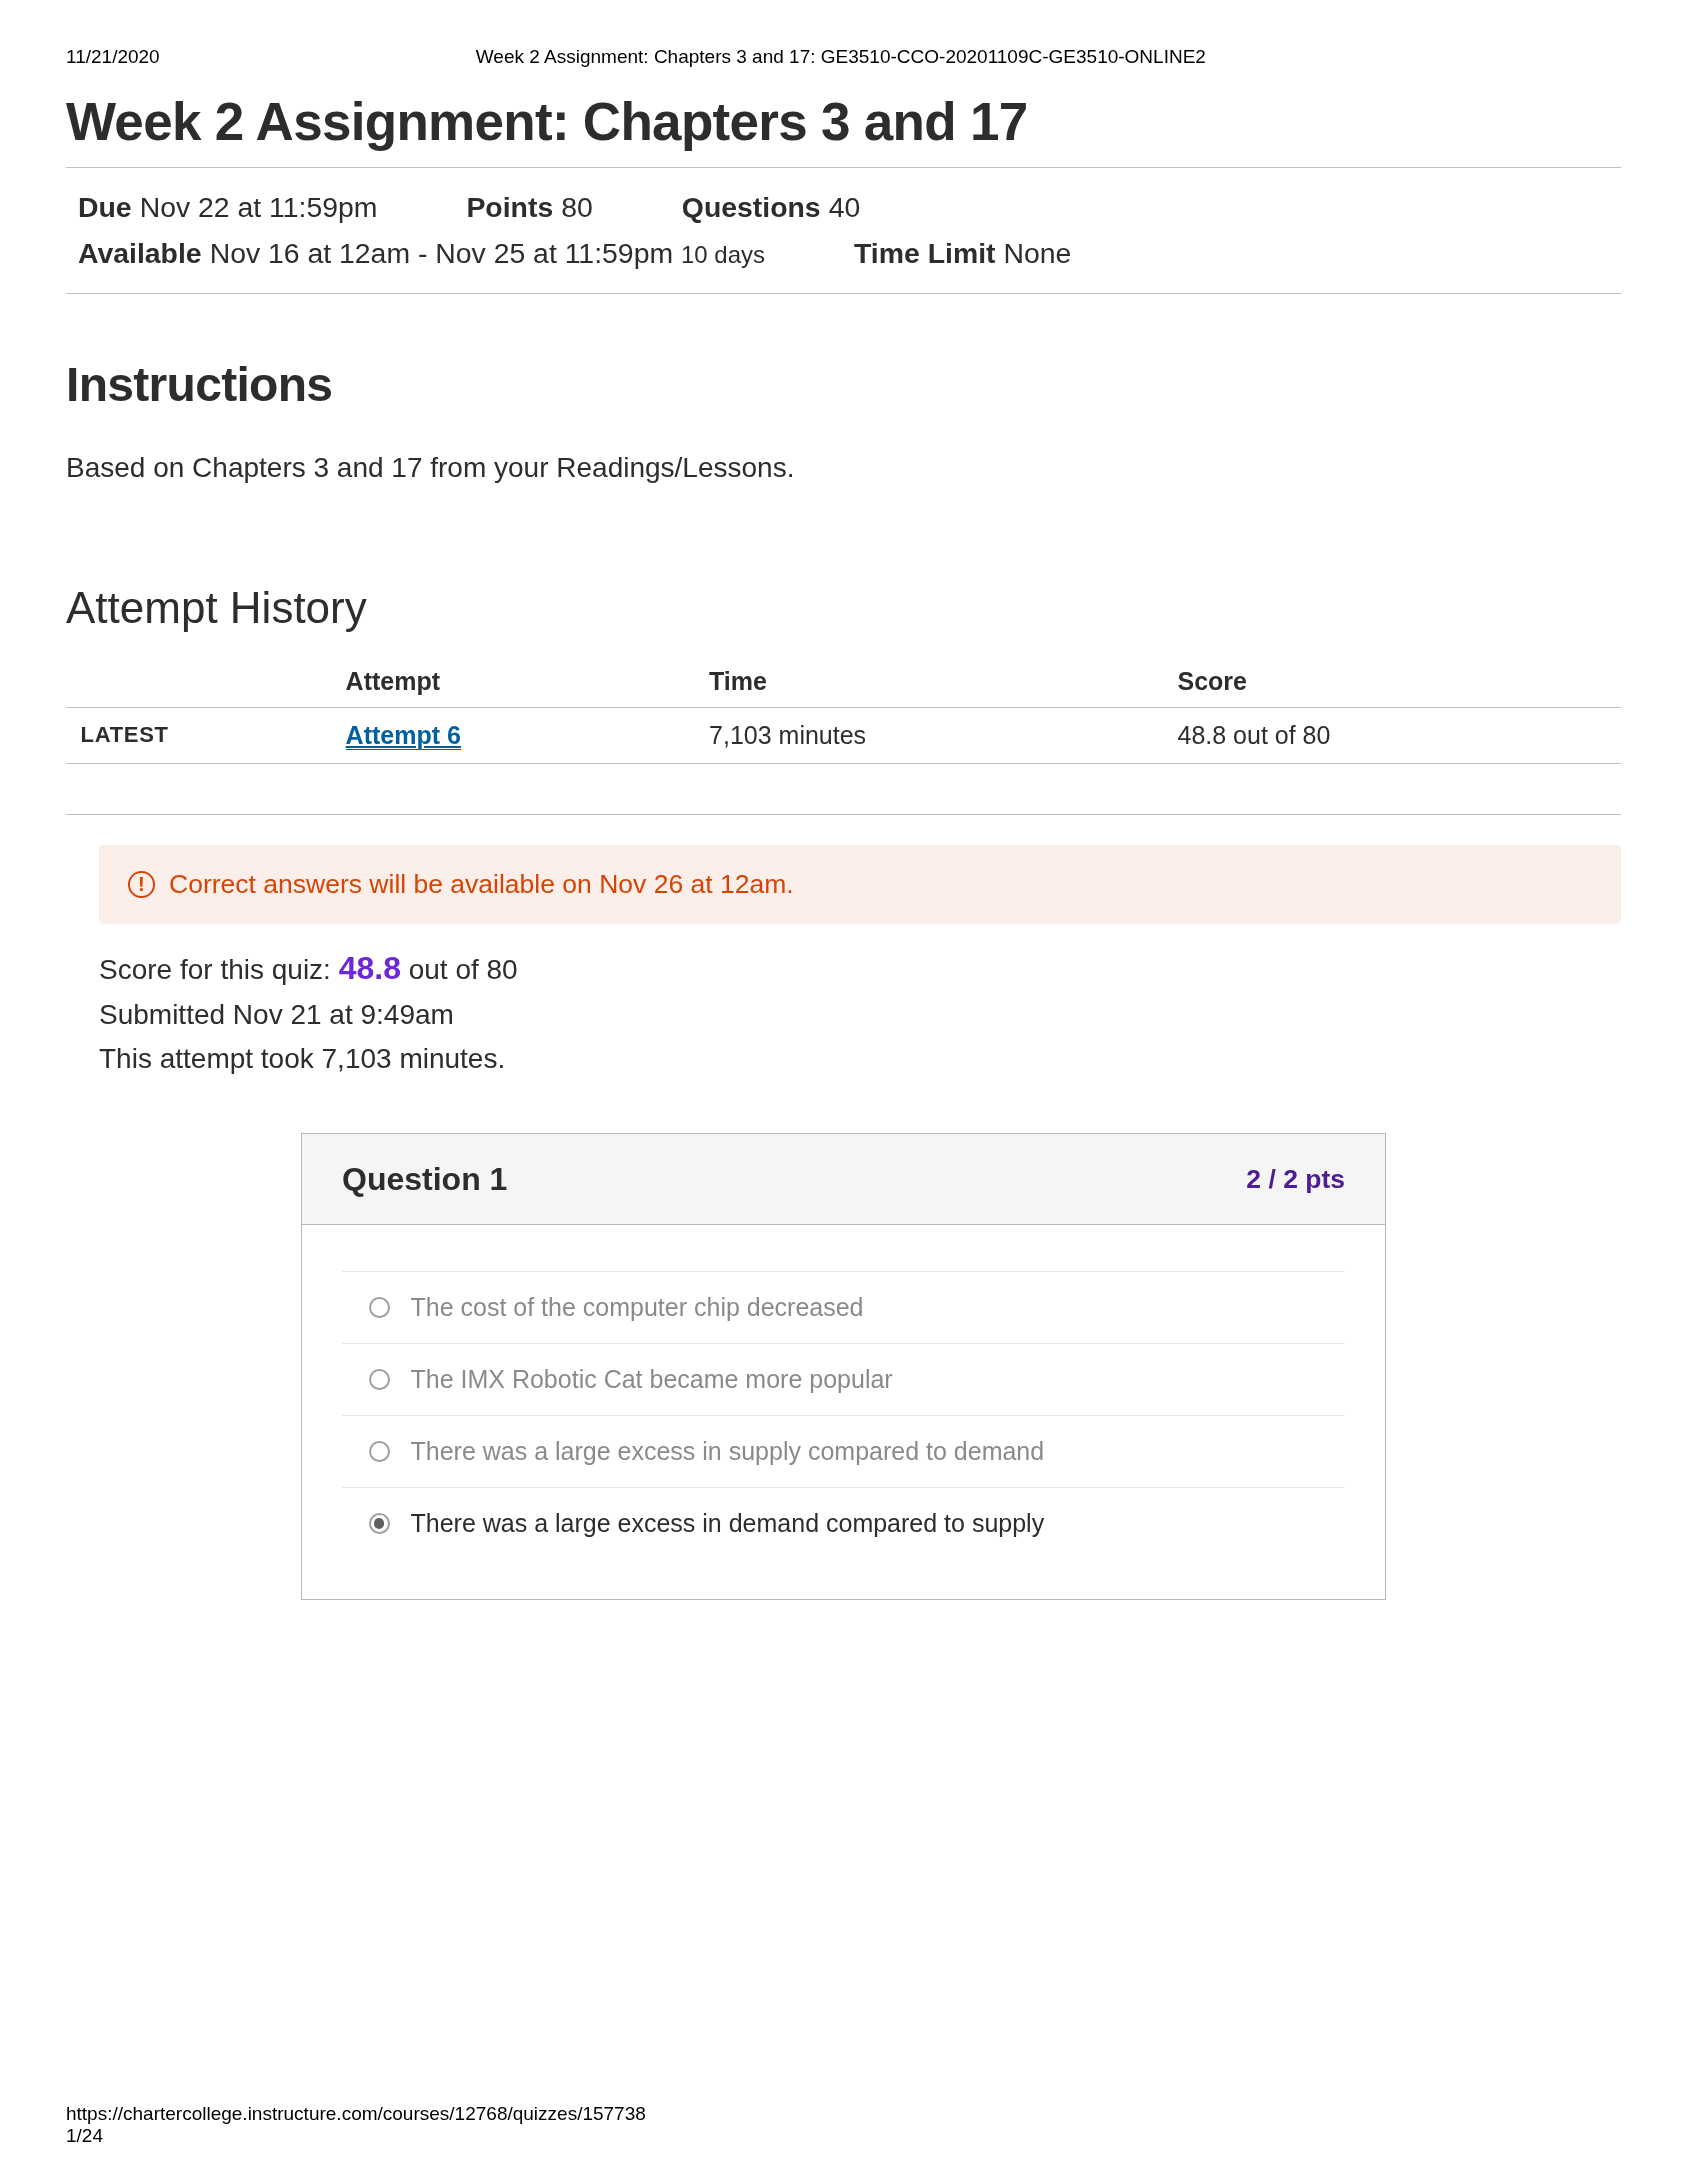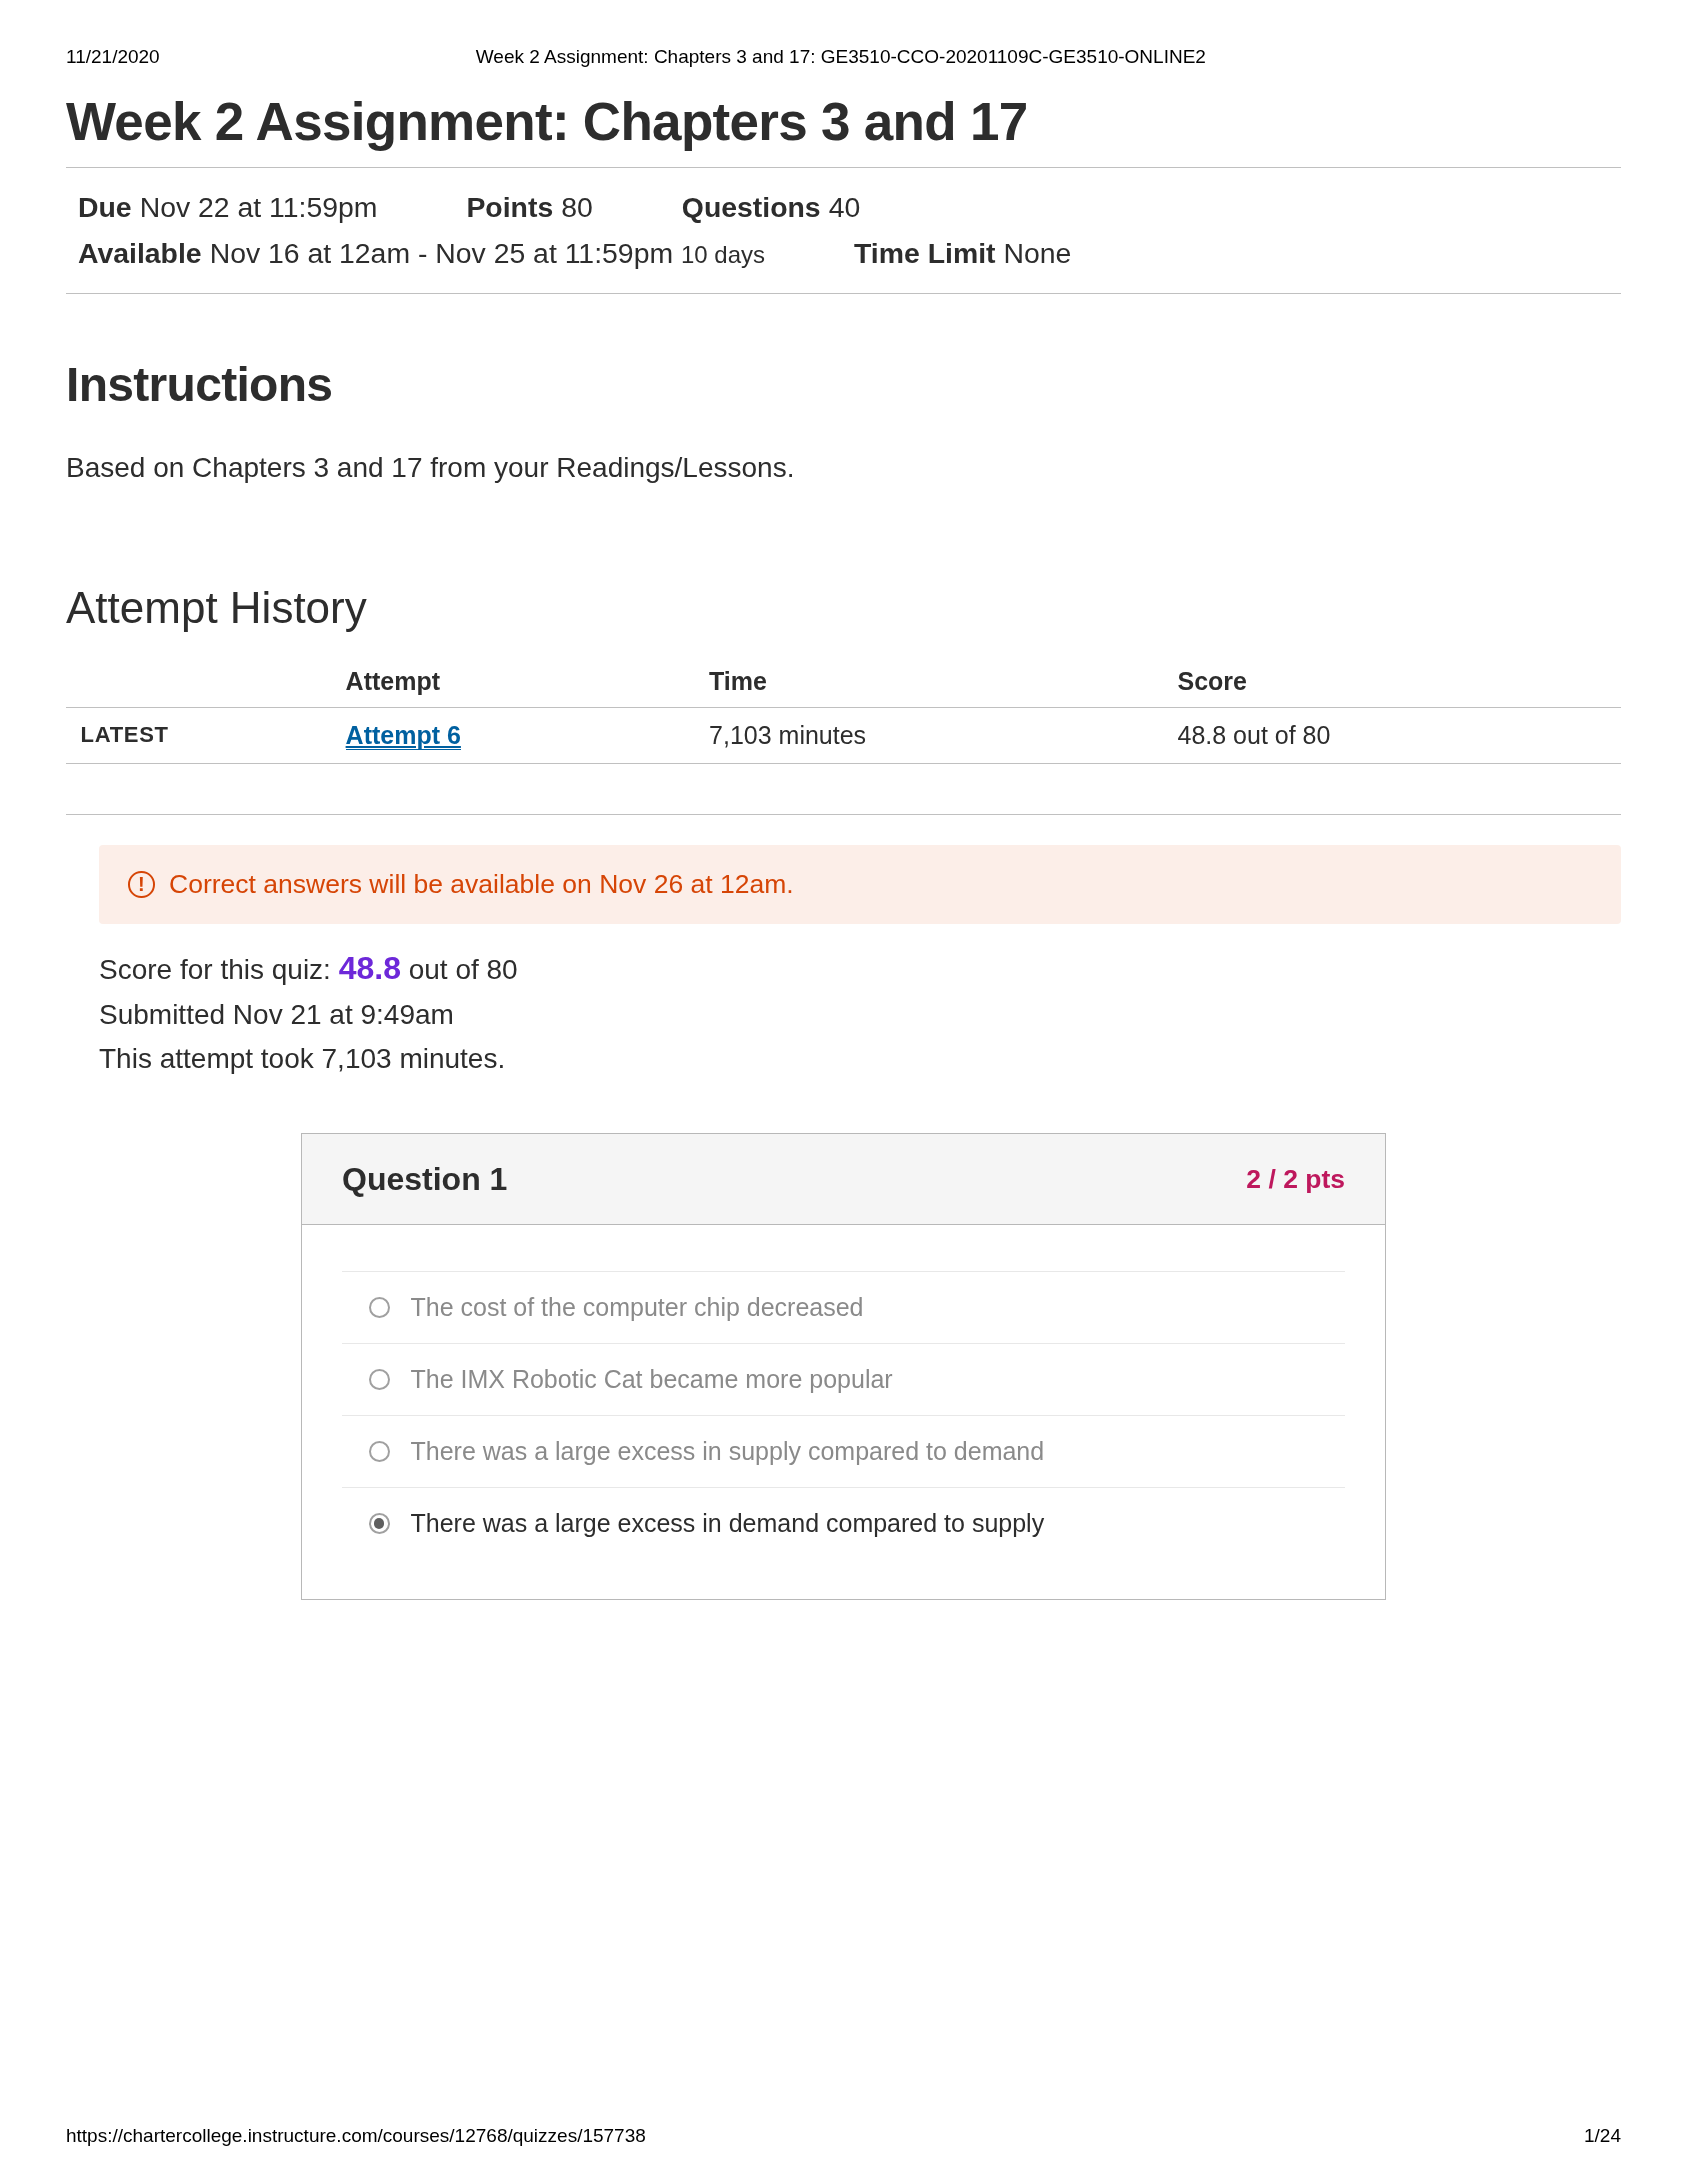--- a/index.html
+++ b/index.html
@@ -122,21 +122,21 @@
   }
   .question-header {
     background: #f5f5f5;
     border-bottom: 1.3px solid #b8b8b8;
     padding: 26.5px 40px;
     display: flex;
     justify-content: space-between;
     align-items: center;
   }
   .question-title { font-size: 32px; font-weight: 700; }
-  .question-pts { font-size: 26.5px; font-weight: 700; color: #be185d; }
+  .question-pts { font-size: 26.5px; font-weight: 700; color: #4c1d95; }
   .question-body {
     padding: 46px 40px 40px 40px;
   }
   .question-text {
     font-size: 28px;
     line-height: 1.5;
     color: #2d2d2d;
     margin-bottom: 53px;
   }
   .option-row {
@@ -166,20 +166,21 @@
   .option-label.selected { color: #2d2d2d; }
   .print-footer {
     position: absolute;
     bottom: 36px;
     left: 66px;
     right: 66px;
     display: flex;
     justify-content: space-between;
     font-size: 19px;
     color: #000;
+    flex-direction: column;
   }
 </style>
 </head>
 <body>
 
 <div class="print-header">
   <span>11/21/2020</span>
   <span class="center">Week 2 Assignment: Chapters 3 and 17: GE3510-CCO-20201109C-GE3510-ONLINE2</span>
   <span style="width:99px"></span>
 </div>

